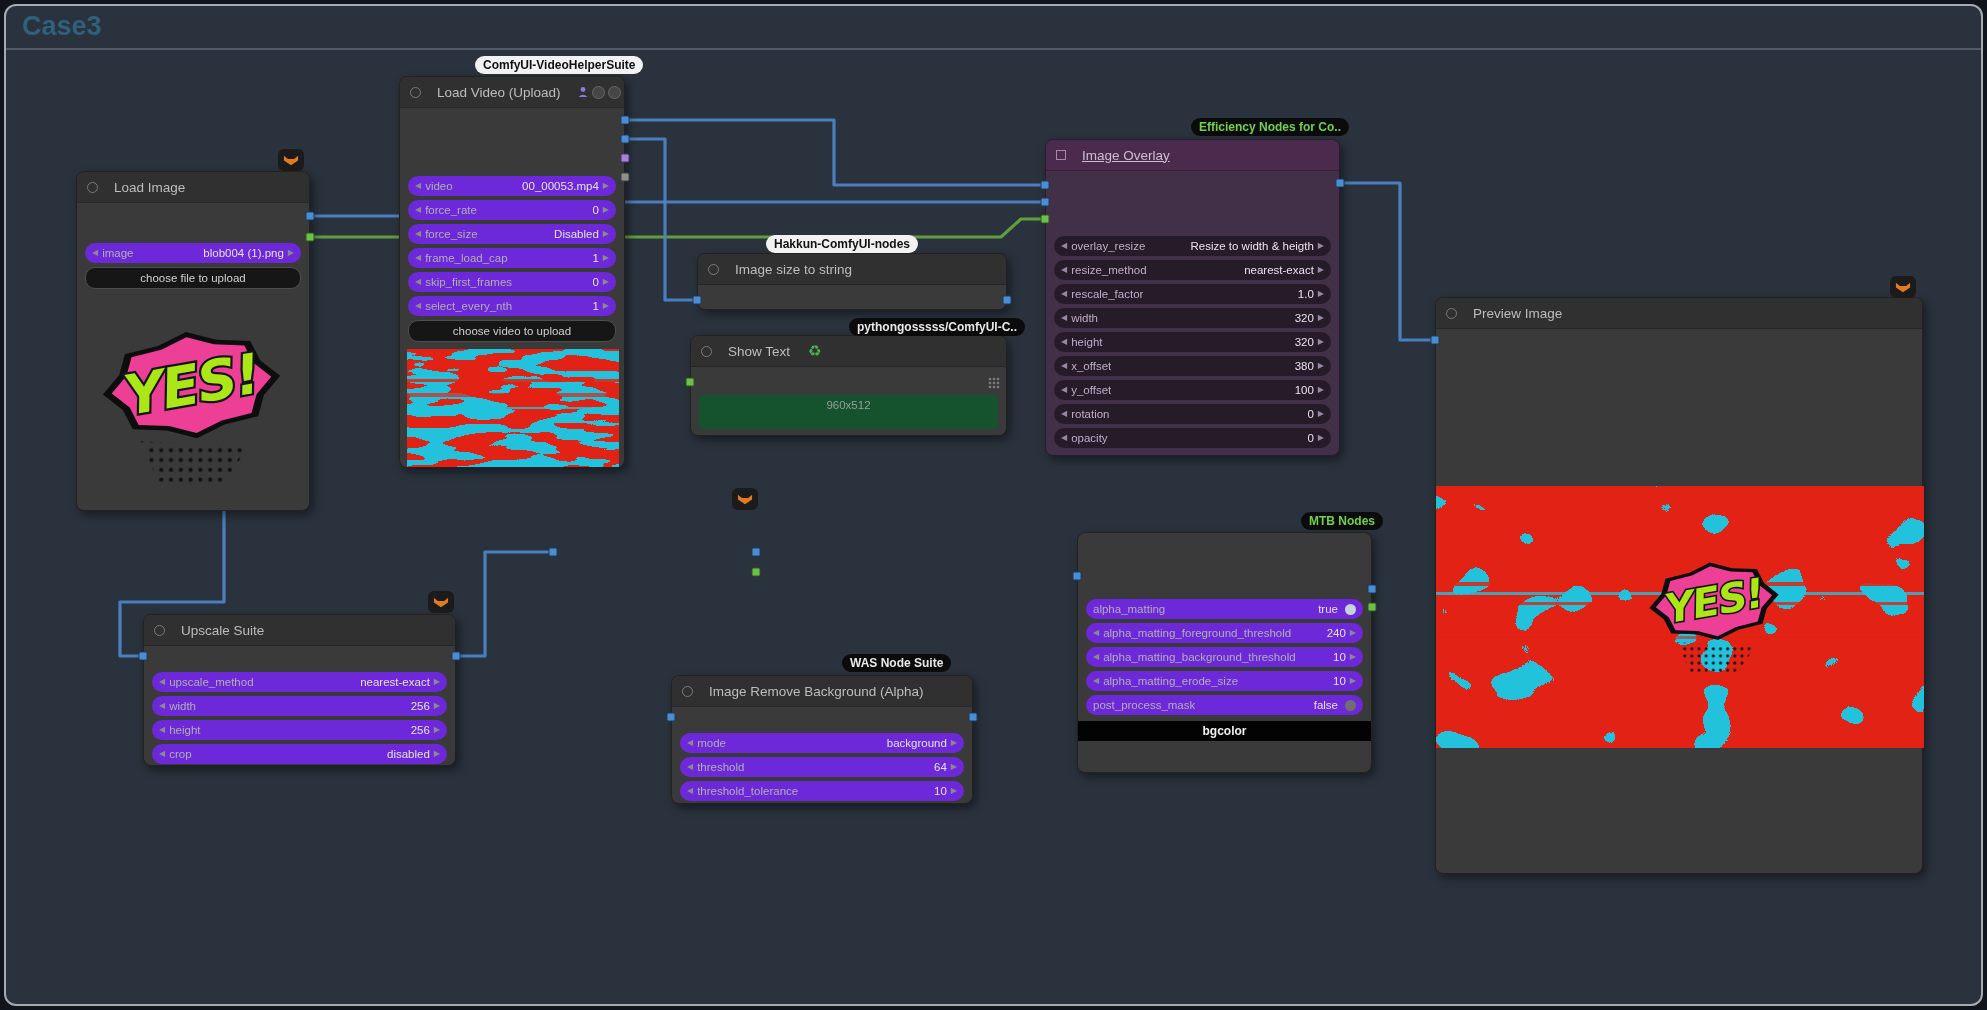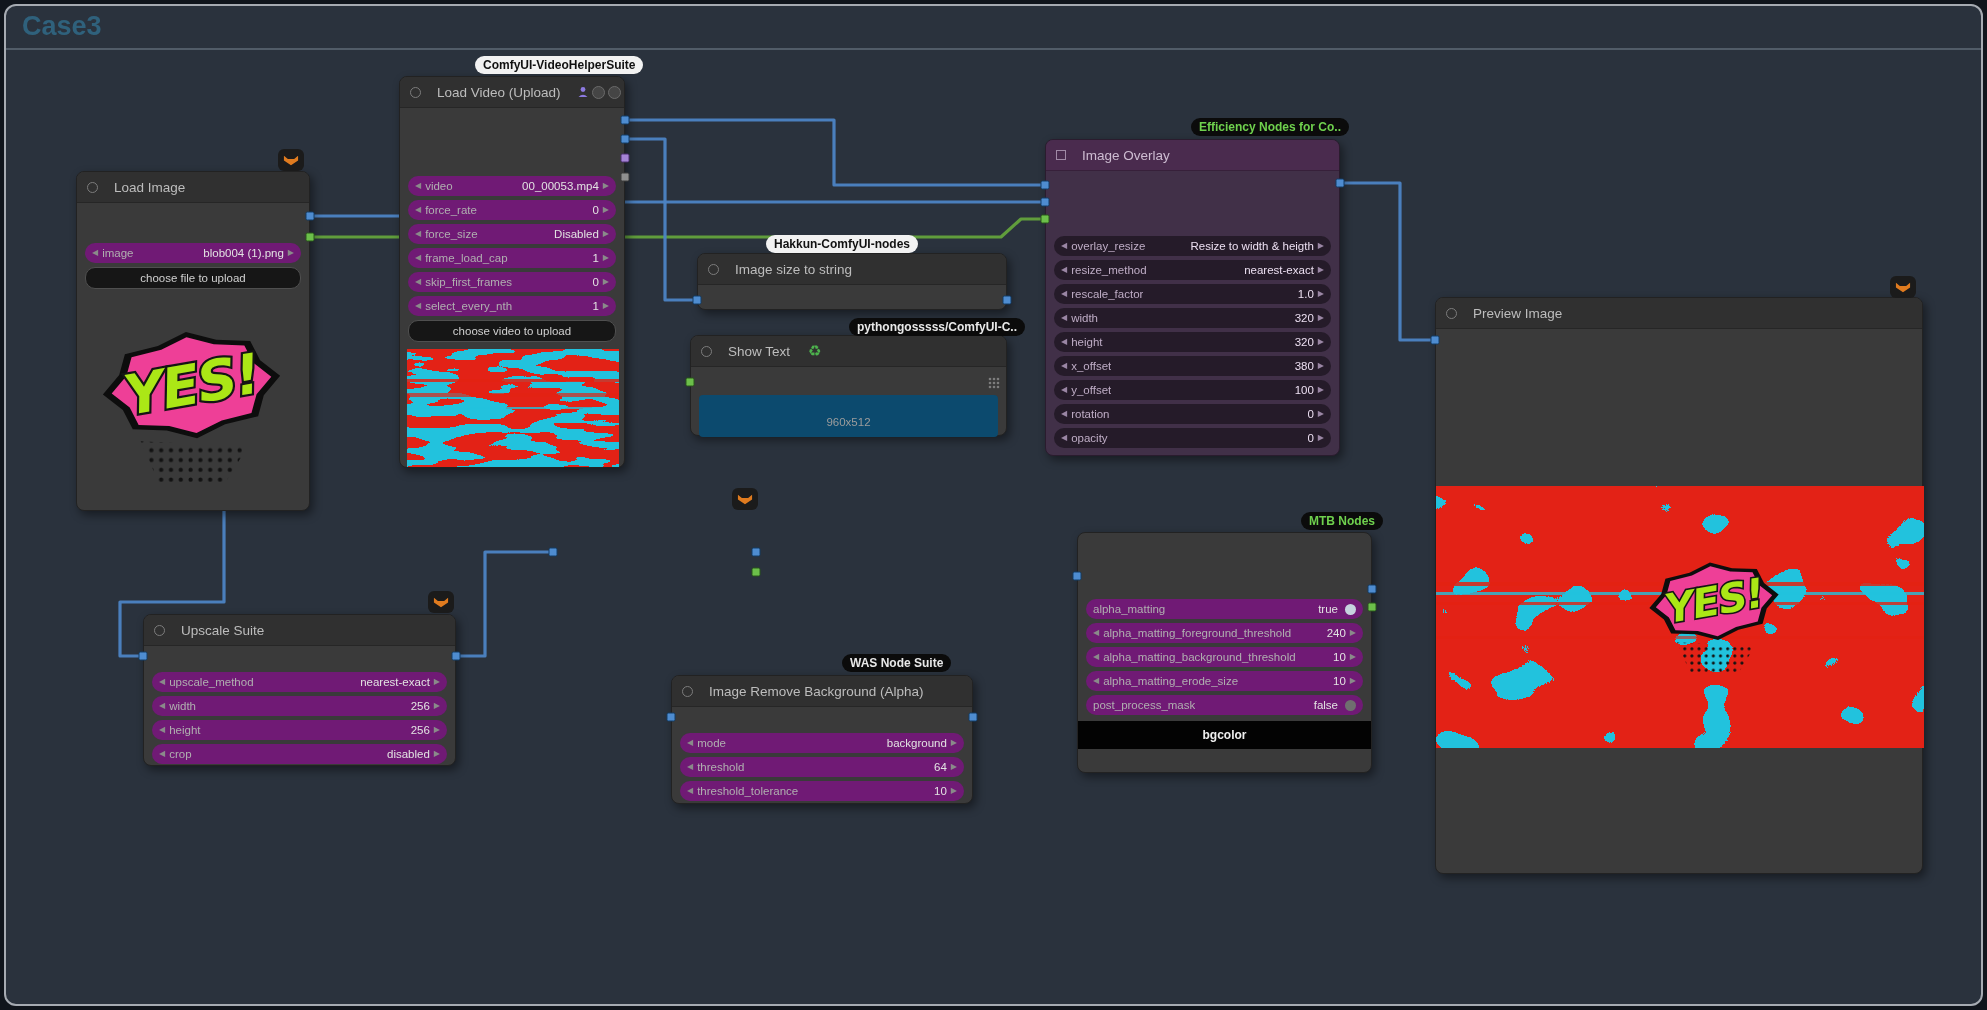--- a/index.html
+++ b/index.html
@@ -15,58 +15,58 @@
   .node{position:absolute;background:#3a3a3a;border:1px solid #222;border-radius:8px;
         box-shadow:3px 4px 10px rgba(0,0,0,.45);color:#c2c2c2;z-index:2;box-sizing:border-box;}
   .ntitle{height:30px;display:flex;align-items:center;gap:16px;padding:0 10px;background:#303030;
           border-radius:7px 7px 0 0;border-bottom:1px solid #262626;font-size:13.5px;color:#bdbdbd;white-space:nowrap;overflow:hidden;}
   .tdot{flex:0 0 auto;width:9px;height:9px;border:1.5px solid #7c7c7c;border-radius:50%;}
   .tsquare{flex:0 0 auto;width:8px;height:8px;border:1.5px solid #a08aa6;}
   .title-icons{margin-left:auto;display:flex;align-items:center;gap:3px;}
   .mini-circle{width:11px;height:11px;border-radius:50%;background:#454545;border:1px solid #6a6a6a;}
   .recycle{color:#4db34d;font-size:15px;margin-left:2px;}
   .spacer{width:100%;}
-  .widget{height:20px;background:#701a75;border-radius:10px;margin:4px 8px 0 8px;display:flex;align-items:center;
+  .widget{height:20px;background:#6d28d9;border-radius:10px;margin:4px 8px 0 8px;display:flex;align-items:center;
           gap:4px;padding:0 7px;font-size:11.5px;color:#b0b0b0;overflow:hidden;}
   .wlabel{flex:0 1 auto;white-space:nowrap;overflow:hidden;}
   .wvalue{margin-left:auto;color:#e2e2e2;white-space:nowrap;}
   .warr{flex:0 0 auto;font-size:8px;color:#8a8a8a;line-height:1;}
   .warr-l::before{content:"\25C0";}
   .warr-r::before{content:"\25B6";}
   .knob{flex:0 0 auto;width:11px;height:11px;border-radius:50%;margin-left:3px;}
   .knob-on{background:#c6d3de;}
   .knob-off{background:#6f6f6f;}
   .wbutton{height:20px;background:#161616;border:1px solid #4f4f4f;border-radius:10px;margin:4px 8px 0 8px;
            display:flex;align-items:center;justify-content:center;font-size:11.5px;color:#d0d0d0;}
-  .bigbutton{height:28px;background:#030303;margin:6px 0 12px 0;display:flex;align-items:center;justify-content:center;
+  .bigbutton{height:20px;background:#030303;margin:6px 0 12px 0;display:flex;align-items:center;justify-content:center;
              font-size:12px;font-weight:bold;color:#efefef;}
 
   .node.purple{background:#413048;border-color:#2a1c2e;}
-  .node.purple .ntitle{background:#4a2b4e;border-bottom-color:#37203a;color:#cdbcd1;}
+  .node.purple .ntitle{background:#4a2b4e;border-bottom-color:#37203a;color:#cdbcd1;text-decoration:underline;}
   .node.purple .widget{background:#251b29;color:#bfadc6;}
   .node.purple .widget .wvalue{color:#ecdff1;}
   .node.purple .warr{color:#9a86a4;}
 
   .badge{position:absolute;z-index:3;height:18px;line-height:18px;padding:0 8px;border-radius:9px;
          font-size:12px;font-weight:bold;white-space:nowrap;}
   .badge-light{background:#f2f2f2;color:#111;}
   .badge-dark{background:#0b0b0b;color:#e8e8e8;}
   .badge-greentext{background:#0b0b0b;color:#6fd14e;}
   .fox{position:absolute;z-index:3;background:#1b1b1b;border-radius:6px;padding:3px 5px 1px 5px;}
 
   .dot{position:absolute;width:9px;height:9px;border-radius:2px;transform:translate(-50%,-50%);z-index:4;box-sizing:border-box;}
   .dot.blue{background:#4e8cd0;border:1px solid #123c66;}
   .dot.green{background:#6cbf4a;border:1px solid #28571a;}
   .dot.gray{background:#8f8f8f;border:1px solid #3c3c3c;}
   .dot.violet{background:#a583d6;border:1px solid #4c2f70;}
 
   .img-abs{position:absolute;}
   .sticker-wrap{position:absolute;}
-  .textbox{position:absolute;left:8px;right:8px;background:#0c4a6e;border-radius:4px;color:#9c9c9c;
-           font-size:11.5px;padding:21px 6px;box-sizing:border-box;}
+  .textbox{position:absolute;left:8px;right:8px;background:#14532d;border-radius:4px;color:#9c9c9c;
+           font-size:11.5px;padding:4px 6px;box-sizing:border-box;}
   .grid-handle{position:absolute;right:5px;top:40px;}
 </style>
 </head>
 <body>
 
 <div class="canvas">
 
   <div class="group-title">Case3</div>
   <div class="group-line"></div>
 

